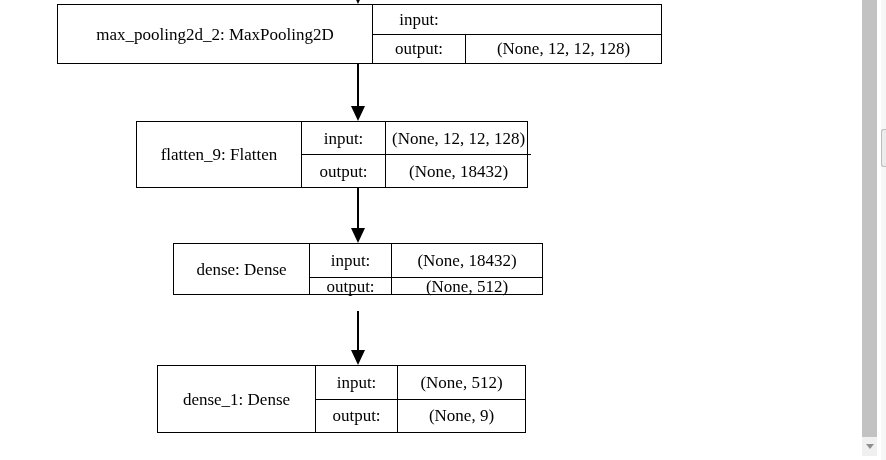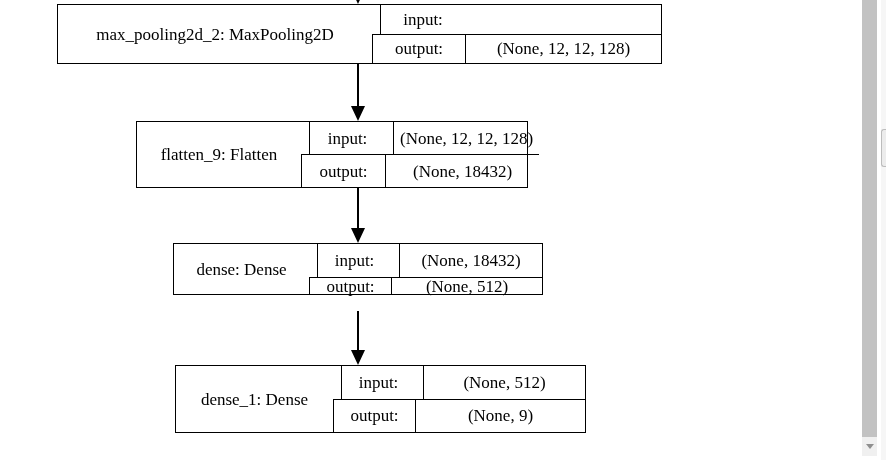--- a/index.html
+++ b/index.html
@@ -36,21 +36,21 @@
     display:flex;
     align-items:center;
     justify-content:center;
     box-sizing:border-box;
     white-space:nowrap;
     padding:0 6px;
   }
   .cell.name{grid-column:1;grid-row:1 / span 2;}
   .cell.lbl{grid-column:2;border-left:1.5px solid var(--line);}
   .cell.val{grid-column:3;border-left:1.5px solid var(--line);}
-  .cell.r1{grid-row:1;margin-left:8px;}
+  .cell.r1{grid-row:1;}
   .cell.r2{grid-row:2;border-top:1.5px solid var(--line);}
   
   .edge-line{
     position:absolute;
     width:2px;
     background:var(--line);
   }
   .arrowhead{
     position:absolute;
     width:0;height:0;
@@ -129,21 +129,21 @@
     <div class="cell name">dense: Dense</div>
     <div class="cell lbl r1">input:</div>
     <div class="cell val r1">(None, 18432)</div>
     <div class="cell lbl r2">output:</div>
     <div class="cell val r2">(None, 512)</div>
   </div>
 
   <div class="edge-line" style="left:357px;top:311px;height:41px;"></div>
   <div class="arrowhead" style="left:351px;top:350px;"></div>
 
-  <div class="node" style="left:175px;top:365px;width:411px;height:68px;grid-template-columns:157px 82px 1fr;grid-template-rows:32.5px 1fr;">
+  <div class="node" style="left:157px;top:365px;width:369px;height:68px;grid-template-columns:157px 82px 1fr;grid-template-rows:32.5px 1fr;">
     <div class="cell name">dense_1: Dense</div>
     <div class="cell lbl r1">input:</div>
     <div class="cell val r1">(None, 512)</div>
     <div class="cell lbl r2">output:</div>
     <div class="cell val r2">(None, 9)</div>
   </div>
 
   <div class="sb-track"></div>
   <div class="sb-thumb"></div>
   <div class="sb-btn">

